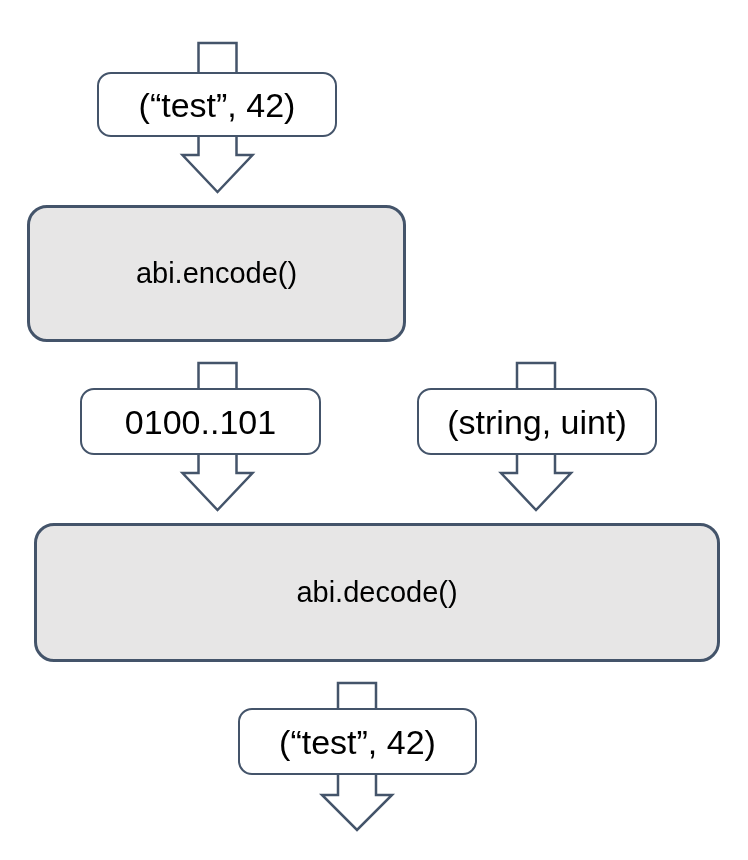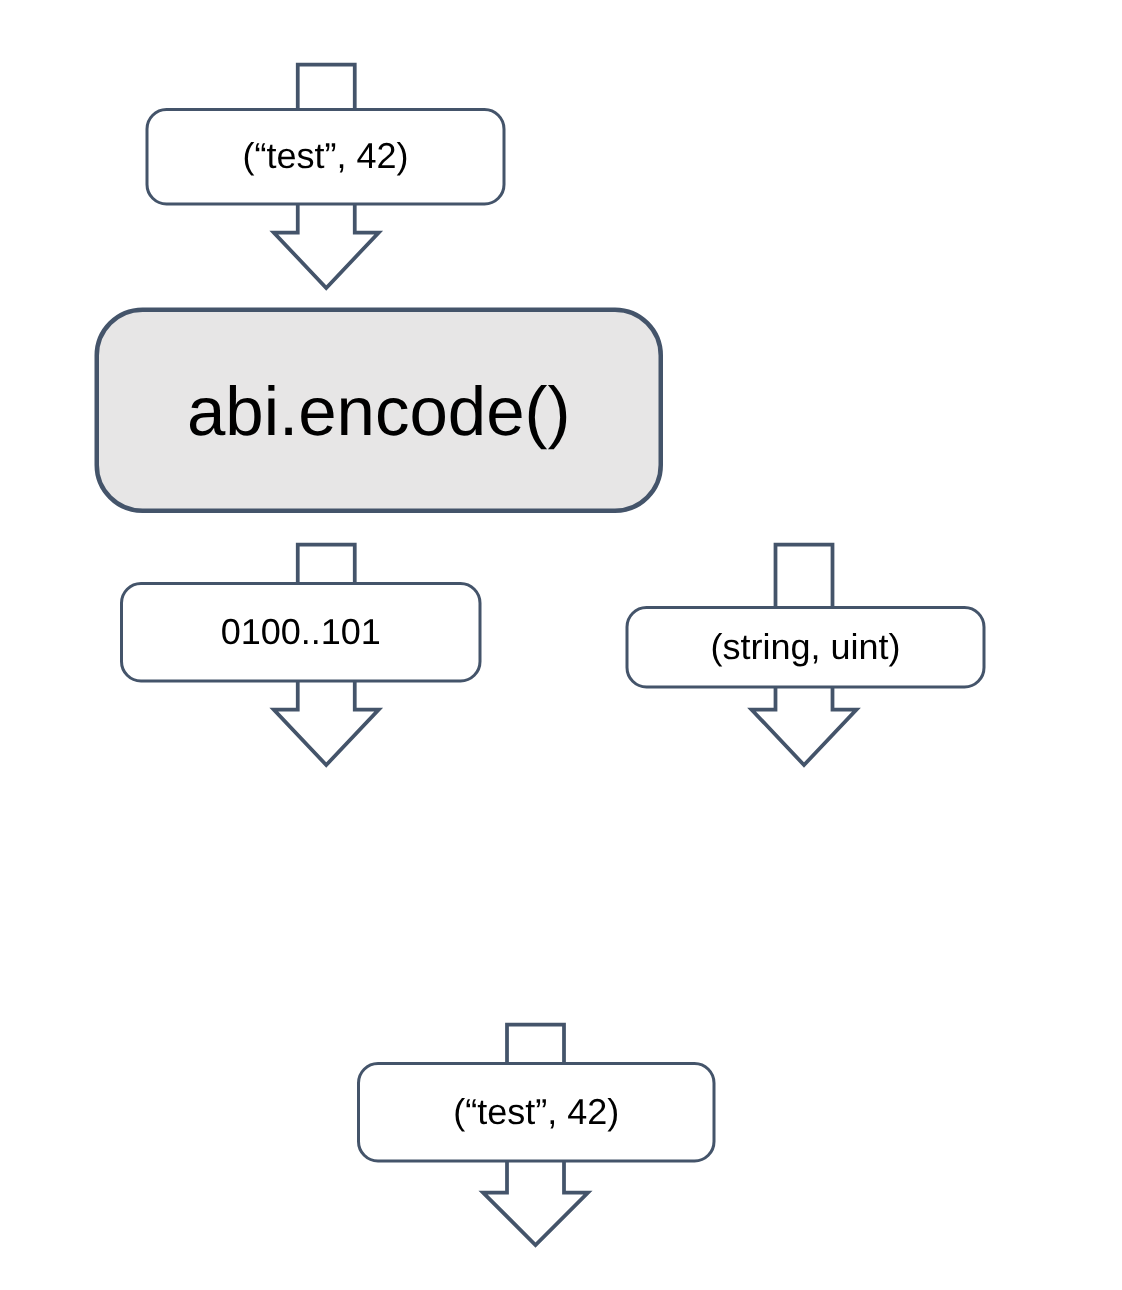--- a/index.html
+++ b/index.html
@@ -39,37 +39,36 @@
   .node {
     position: absolute;
     box-sizing: border-box;
     display: flex;
     align-items: center;
     justify-content: center;
     background: var(--data-fill);
     border: 2.5px solid var(--outline);
     border-radius: 14px;
     color: var(--text-color);
-    font-size: 24px;
+    font-size: 34px;
     line-height: 1;
     white-space: nowrap;
     z-index: 1;
   }
   .node.process {
     background: var(--process-fill);
     border-width: 3px;
-    border-radius: 32px;
-    font-size: 46px;
-    margin-left: 36px;
+    border-radius: 20px;
+    font-size: 29px;
   }
   
   .n-input   { left:  97px; top:  72px; width: 240px; height:  65px; }
   .n-encode  { left:  27px; top: 205px; width: 379px; height: 137px; }
   .n-encoded { left:  80px; top: 388px; width: 241px; height:  67px; }
-  .n-types   { left: 417px; top: 404px; width: 240px; height:  55px; }
+  .n-types   { left: 417px; top: 388px; width: 240px; height:  67px; }
   .n-decode  { left:  34px; top: 523px; width: 686px; height: 139px; }
   .n-output  { left: 238px; top: 708px; width: 239px; height:  67px; }
 </style>
 </head>
 <body>
 
 <div class="canvas">
 
   <svg class="connector-layer" viewBox="0 0 748 860" xmlns="http://www.w3.org/2000/svg">
 
@@ -88,18 +87,21 @@
   </div>
 
   <div class="node n-encoded">
     <span>0100..101</span>
   </div>
 
   <div class="node n-types">
     <span>(string, uint)</span>
   </div>
 
+  <div class="node process n-decode">
+    <span>abi.decode()</span>
+  </div>
 
   <div class="node n-output">
     <span>(“test”, 42)</span>
   </div>
 
 </div>
 
 </body></html>

